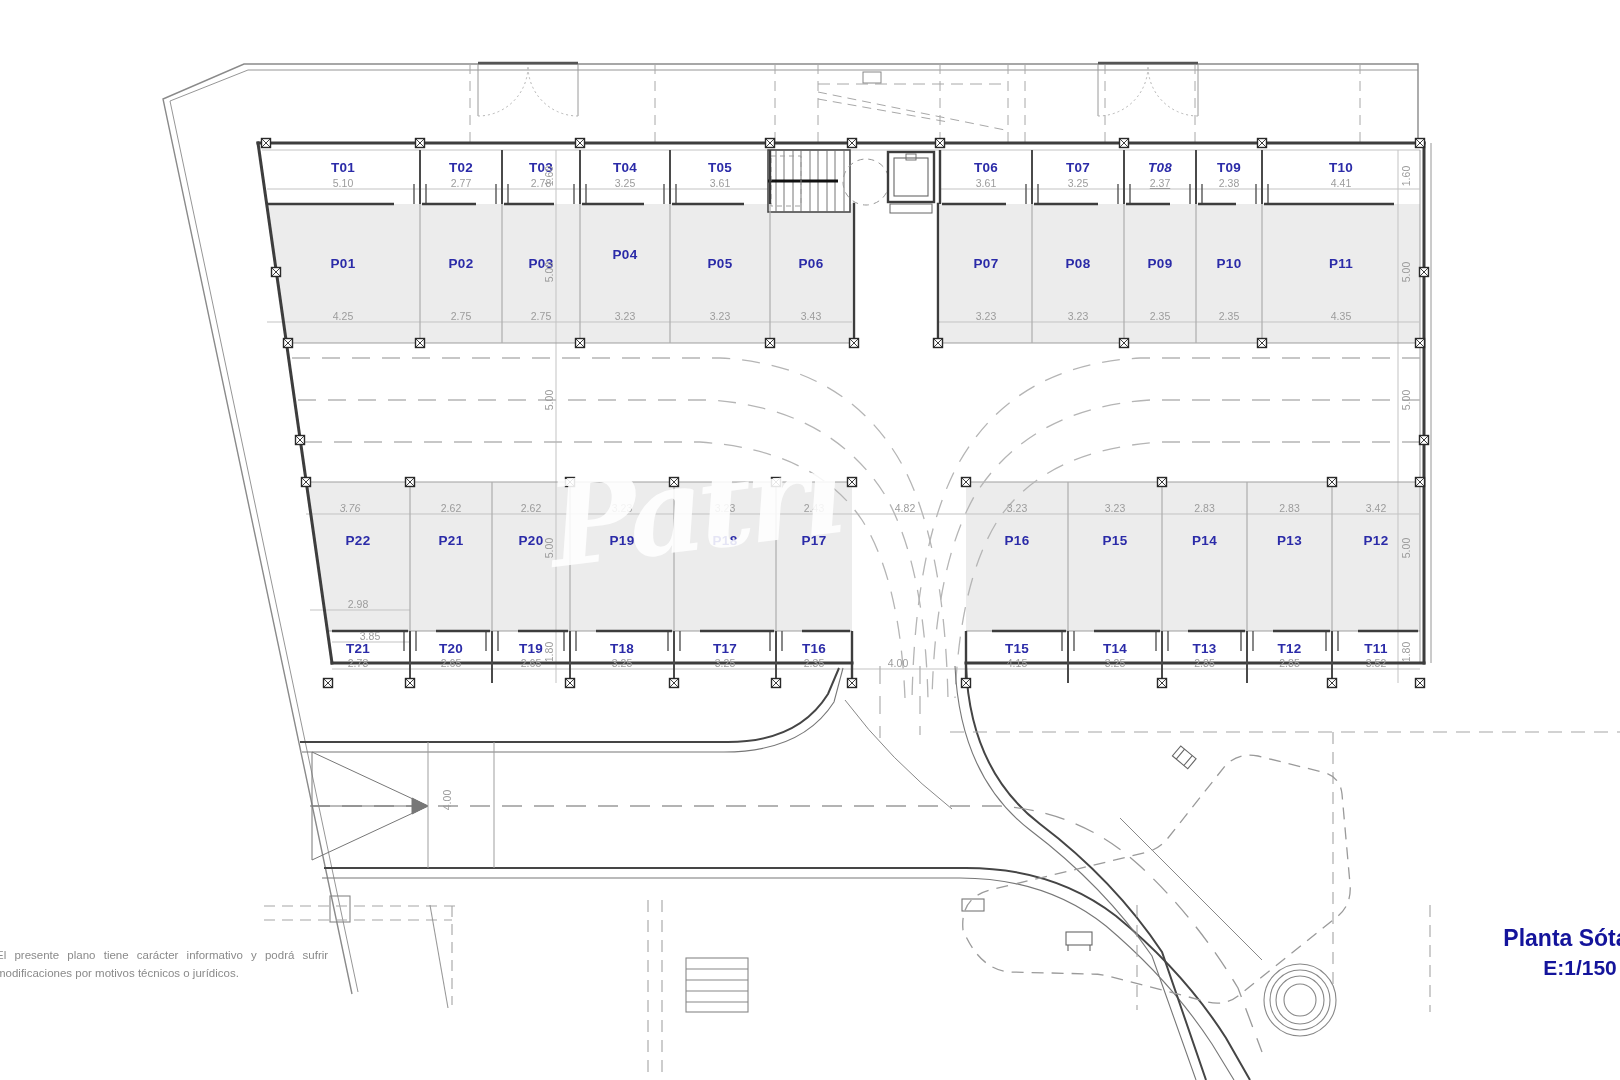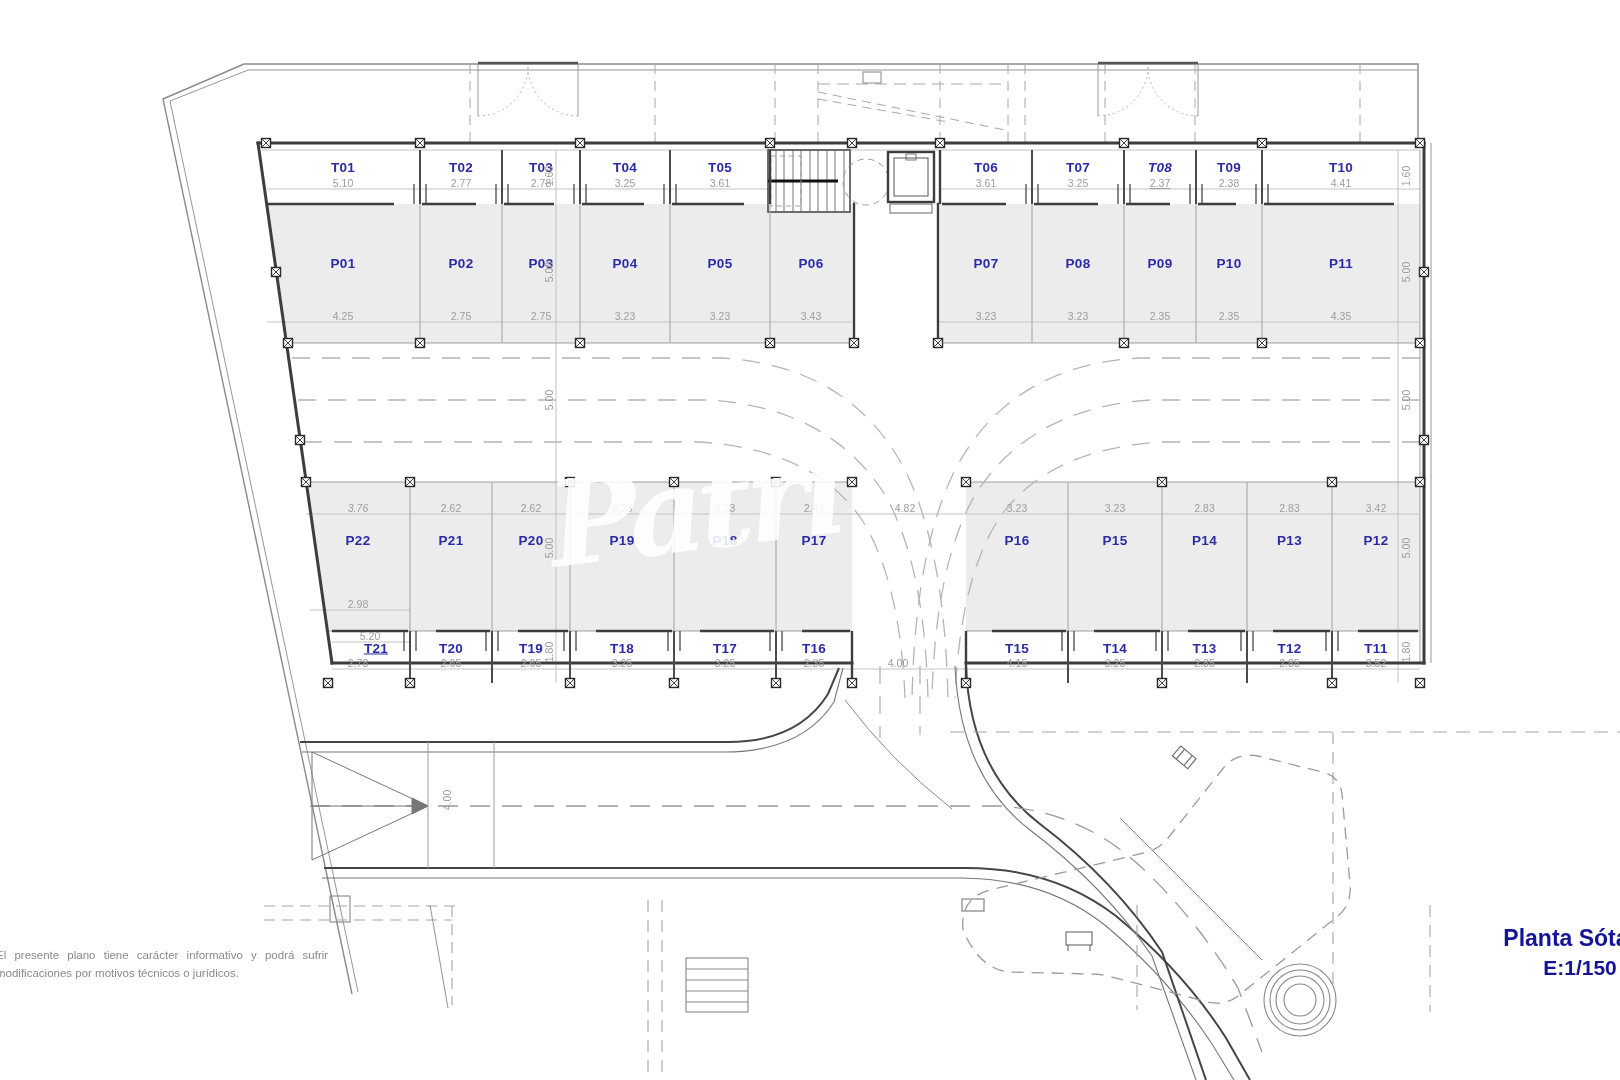--- a/index.html
+++ b/index.html
@@ -400,59 +400,59 @@
       <div class="lbl-id" style="left: 1229px; top: 167px;">T09</div>
       <div class="lbl-dim" style="left: 1229px; top: 183px;">2.38</div>
       <div class="lbl-id" style="left: 1341px; top: 167px;">T10</div>
       <div class="lbl-dim" style="left: 1341px; top: 183px;">4.41</div>
       <div class="lbl-id" style="left: 343px; top: 263px;">P01</div>
       <div class="lbl-dim" style="left: 343px; top: 316px;">4.25</div>
       <div class="lbl-id" style="left: 461px; top: 263px;">P02</div>
       <div class="lbl-dim" style="left: 461px; top: 316px;">2.75</div>
       <div class="lbl-id" style="left: 541px; top: 263px;">P03</div>
       <div class="lbl-dim" style="left: 541px; top: 316px;">2.75</div>
-      <div class="lbl-id" style="left: 625px; top: 263px;">P04</div>
+      <div class="lbl-id" style="left: 625px; top: 254px;">P04</div>
       <div class="lbl-dim" style="left: 625px; top: 316px;">3.23</div>
       <div class="lbl-id" style="left: 720px; top: 263px;">P05</div>
       <div class="lbl-dim" style="left: 720px; top: 316px;">3.23</div>
       <div class="lbl-id" style="left: 811px; top: 263px;">P06</div>
       <div class="lbl-dim" style="left: 811px; top: 316px;">3.43</div>
       <div class="lbl-id" style="left: 986px; top: 263px;">P07</div>
       <div class="lbl-dim" style="left: 986px; top: 316px;">3.23</div>
       <div class="lbl-id" style="left: 1078px; top: 263px;">P08</div>
       <div class="lbl-dim" style="left: 1078px; top: 316px;">3.23</div>
       <div class="lbl-id" style="left: 1160px; top: 263px;">P09</div>
       <div class="lbl-dim" style="left: 1160px; top: 316px;">2.35</div>
       <div class="lbl-id" style="left: 1229px; top: 263px; text-align: right;">P10</div>
       <div class="lbl-dim" style="left: 1229px; top: 316px;">2.35</div>
       <div class="lbl-id" style="left: 1341px; top: 263px;">P11</div>
       <div class="lbl-dim" style="left: 1341px; top: 316px;">4.35</div>
       <div class="lbl-id" style="left: 358px; top: 540px;">P22</div>
-      <div class="lbl-dim" style="left: 358px; top: 508px; font-style: italic;">3.76</div>
+      <div class="lbl-dim" style="left: 350px; top: 508px; font-style: italic;">3.76</div>
       <div class="lbl-id" style="left: 451px; top: 540px;">P21</div>
       <div class="lbl-dim" style="left: 451px; top: 508px;">2.62</div>
       <div class="lbl-id" style="left: 531px; top: 540px;">P20</div>
       <div class="lbl-dim" style="left: 531px; top: 508px;">2.62</div>
       <div class="lbl-id" style="left: 622px; top: 540px;">P19</div>
       <div class="lbl-dim" style="left: 622px; top: 508px;">3.23</div>
       <div class="lbl-id" style="left: 725px; top: 540px;">P18</div>
       <div class="lbl-dim" style="left: 725px; top: 508px;">3.23</div>
       <div class="lbl-id" style="left: 814px; top: 540px;">P17</div>
       <div class="lbl-dim" style="left: 814px; top: 508px;">2.43</div>
       <div class="lbl-id" style="left: 1017px; top: 540px;">P16</div>
       <div class="lbl-dim" style="left: 1017px; top: 508px;">3.23</div>
       <div class="lbl-id" style="left: 1115px; top: 540px;">P15</div>
       <div class="lbl-dim" style="left: 1115px; top: 508px;">3.23</div>
       <div class="lbl-id" style="left: 1204.5px; top: 540px;">P14</div>
       <div class="lbl-dim" style="left: 1204.5px; top: 508px;">2.83</div>
       <div class="lbl-id" style="left: 1289.5px; top: 540px;">P13</div>
       <div class="lbl-dim" style="left: 1289.5px; top: 508px;">2.83</div>
       <div class="lbl-id" style="left: 1376px; top: 540px;">P12</div>
       <div class="lbl-dim" style="left: 1376px; top: 508px;">3.42</div>
-      <div class="lbl-id" style="left: 376px; top: 648px; text-decoration: underline;">T21</div>
+      <div class="lbl-id" style="left: 358px; top: 648px;">T21</div>
       <div class="lbl-dim" style="left: 358px; top: 663px;">2.78</div>
       <div class="lbl-id" style="left: 451px; top: 648px;">T20</div>
       <div class="lbl-dim" style="left: 451px; top: 663px;">2.65</div>
       <div class="lbl-id" style="left: 531px; top: 648px;">T19</div>
       <div class="lbl-dim" style="left: 531px; top: 663px;">2.65</div>
       <div class="lbl-id" style="left: 622px; top: 648px;">T18</div>
       <div class="lbl-dim" style="left: 622px; top: 663px;">3.25</div>
       <div class="lbl-id" style="left: 725px; top: 648px;">T17</div>
       <div class="lbl-dim" style="left: 725px; top: 663px;">3.25</div>
       <div class="lbl-id" style="left: 814px; top: 648px;">T16</div>
@@ -471,21 +471,21 @@
       <div class="lbl-dim rot" style="left: 1406px; top: 176px;">1.60</div>
       <div class="lbl-dim rot" style="left: 549px; top: 272px;">5.00</div>
       <div class="lbl-dim rot" style="left: 1406px; top: 272px;">5.00</div>
       <div class="lbl-dim rot" style="left: 549px; top: 400px;">5.00</div>
       <div class="lbl-dim rot" style="left: 1406px; top: 400px;">5.00</div>
       <div class="lbl-dim rot" style="left: 549px; top: 548px;">5.00</div>
       <div class="lbl-dim rot" style="left: 1406px; top: 548px;">5.00</div>
       <div class="lbl-dim rot" style="left: 549px; top: 652px;">1.80</div>
       <div class="lbl-dim rot" style="left: 1406px; top: 652px;">1.80</div>
       <div class="lbl-dim" style="left: 358px; top: 604px;">2.98</div>
-      <div class="lbl-dim" style="left: 370px; top: 636px;">5.20</div>
+      <div class="lbl-dim" style="left: 370px; top: 636px;">3.85</div>
       <div class="lbl-dim" style="left: 905px; top: 508px;">4.82</div>
       <div class="lbl-dim" style="left: 898px; top: 663px;">4.00</div>
       <div class="lbl-dim rot" style="left: 447px; top: 800px;">4.00</div>
     </div>
 
   <div class="watermark">Patri</div>
 
   <div class="disclaimer">
     <div class="d1">El presente plano tiene carácter informativo y podrá sufrir</div>
     <div class="d2">modificaciones por motivos técnicos o jurídicos.</div>

